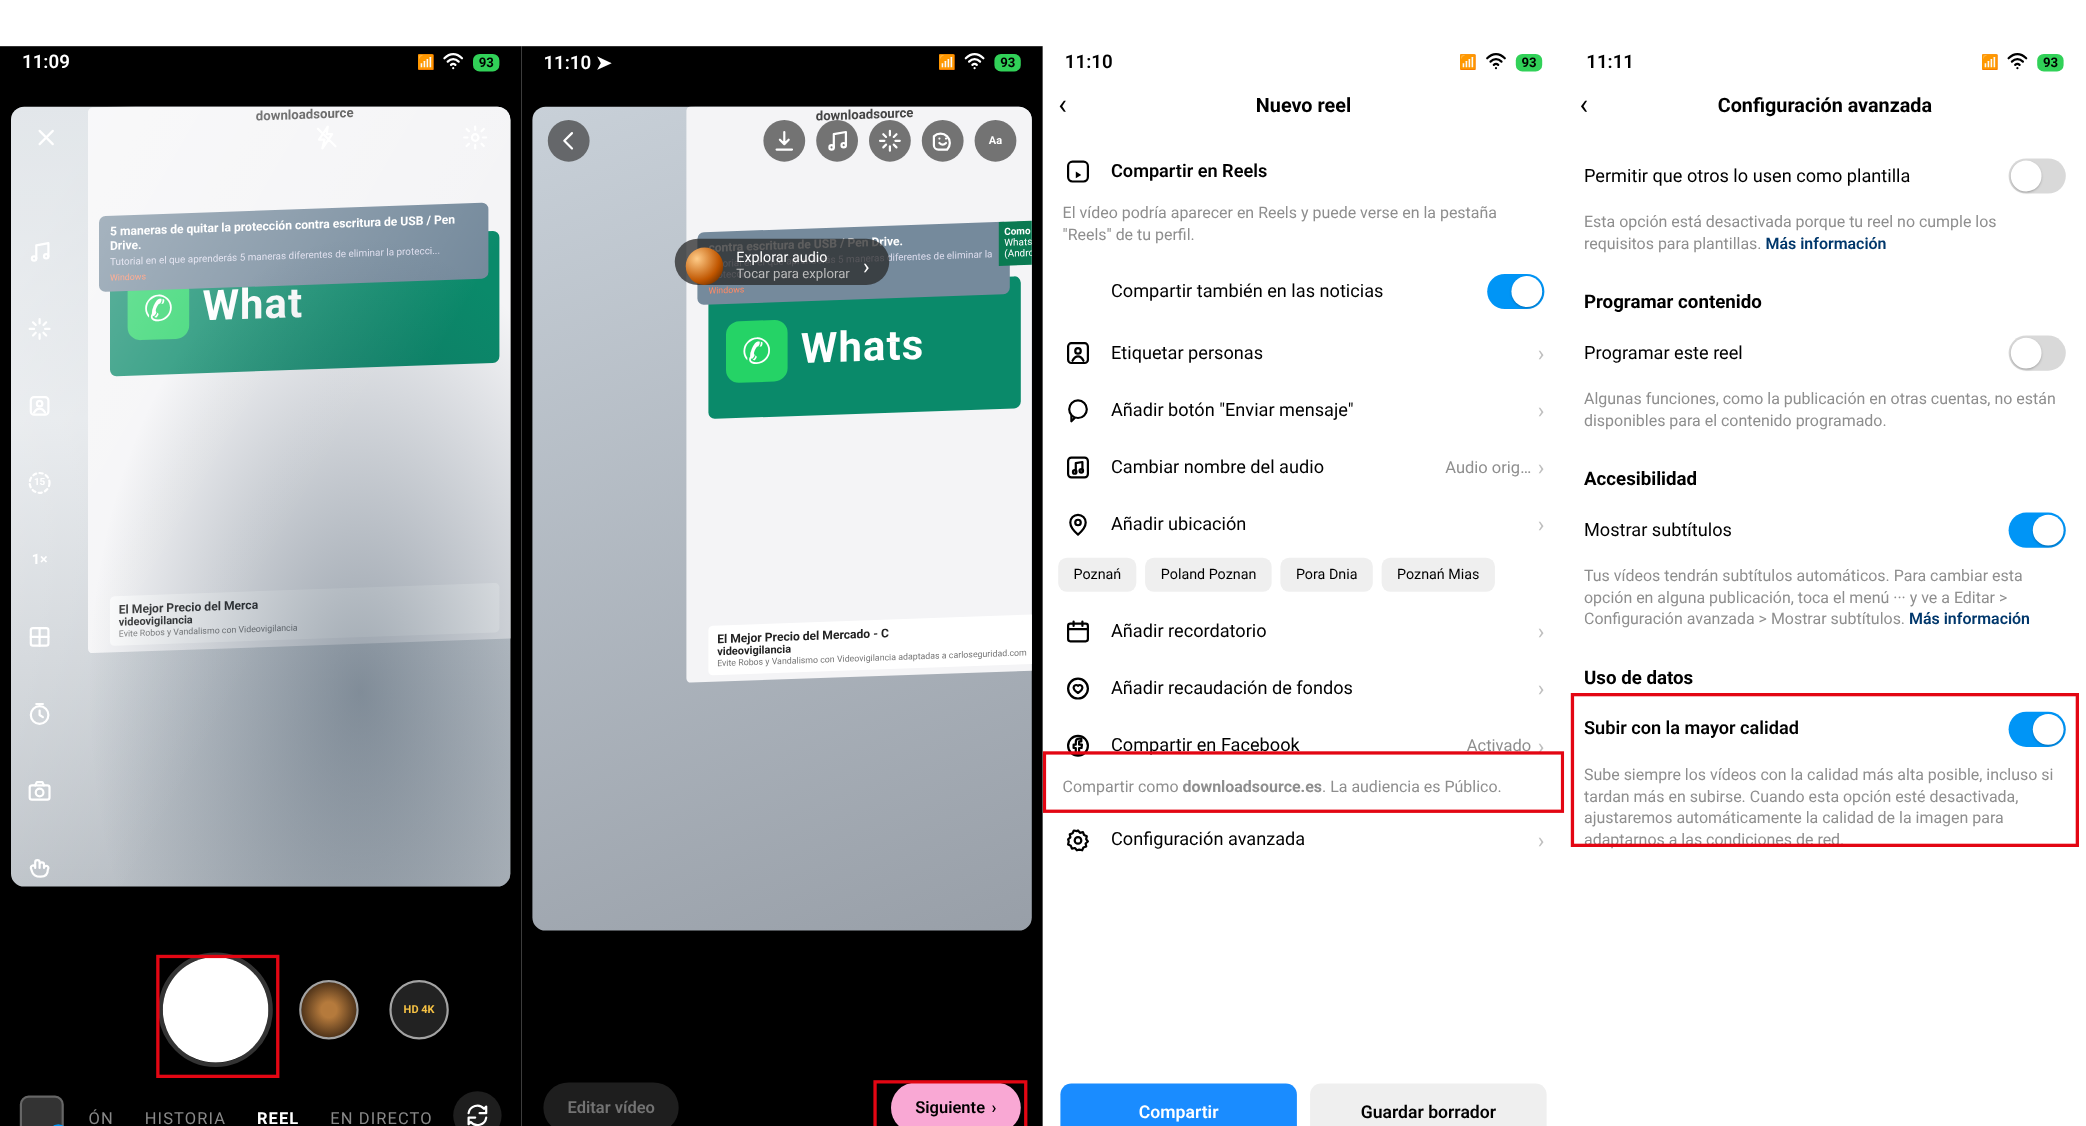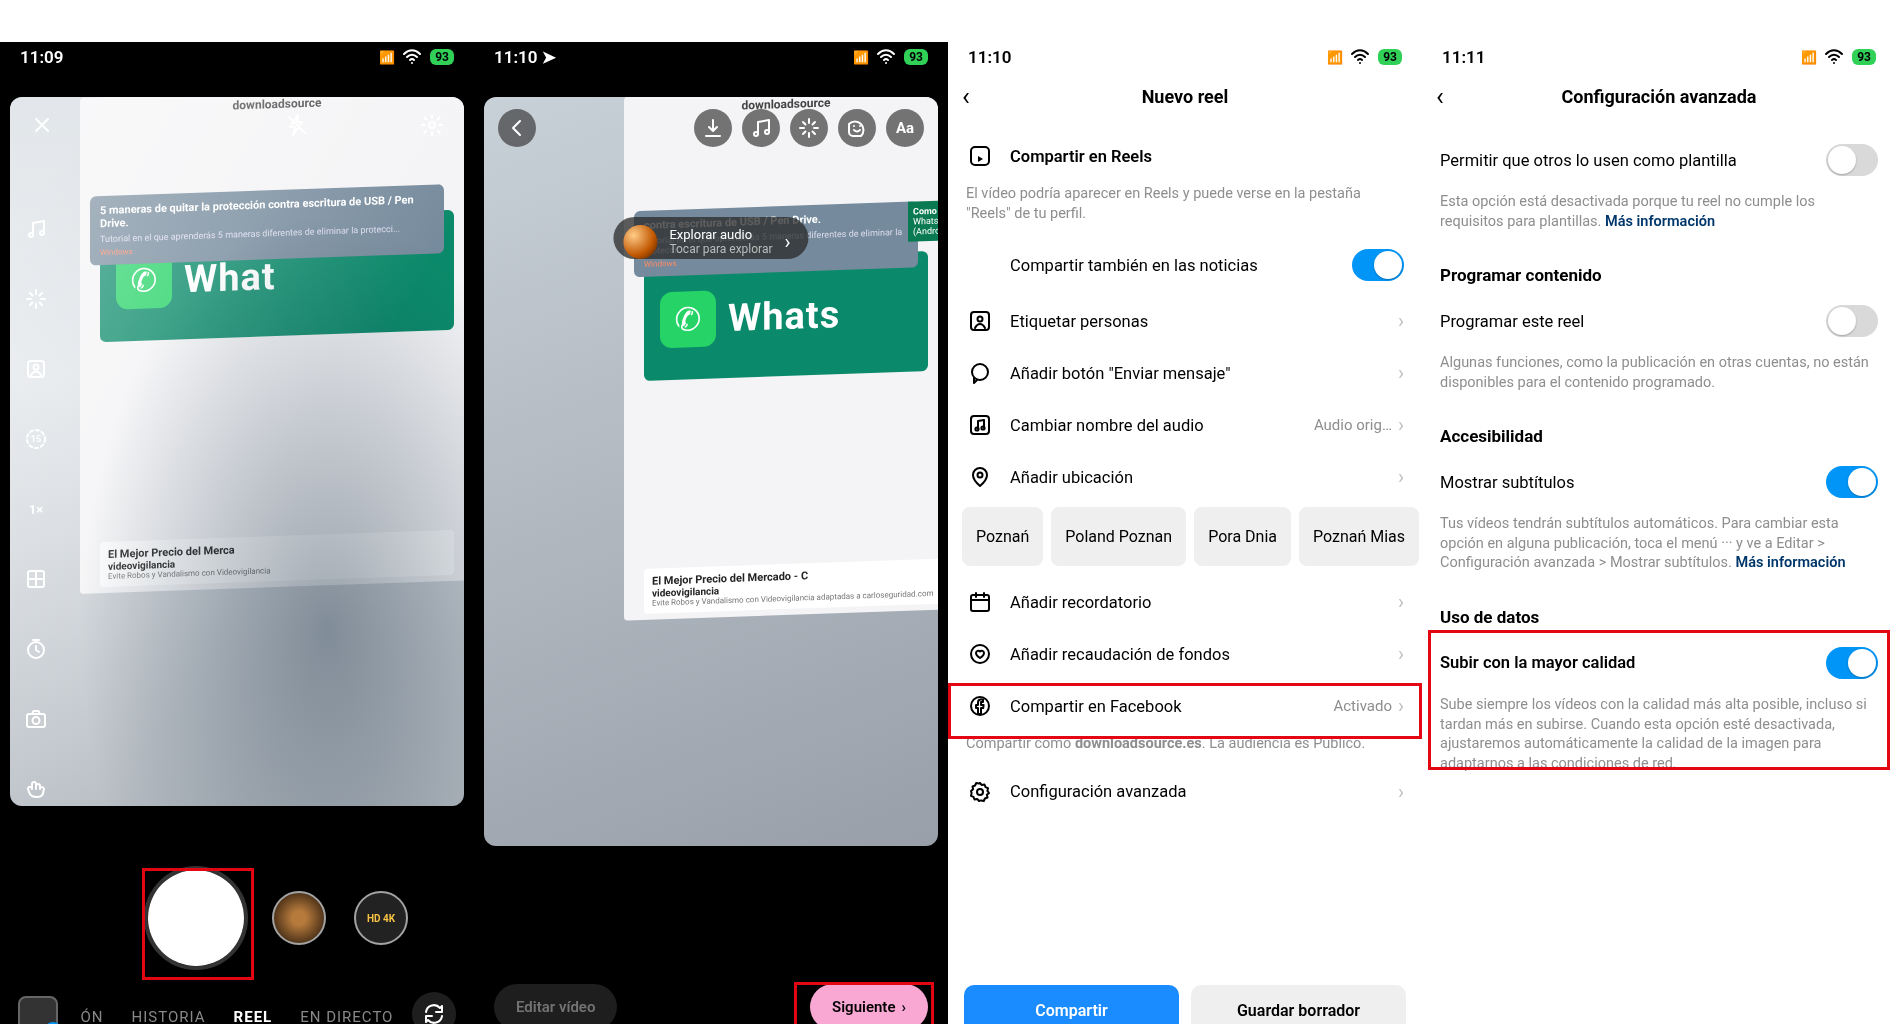--- a/index.html
+++ b/index.html
@@ -76,21 +76,21 @@
   .row .trail { color:#8e8e8e; font-size:15px; display:flex; align-items:center; gap:6px; }
   .chev { color:#bfbfbf; font-size:20px; }
   .desc { font-size:14.5px; color:#8e8e8e; padding:2px 18px 12px 18px; line-height:1.35; }
   .desc .link { color:#00376b; font-weight:600; }
   .section-title { font-size:17px; font-weight:700; padding:22px 18px 6px 18px; }
   .toggle { width:52px; height:32px; border-radius:16px; background:#d9d9d9; position:relative; flex-shrink:0; }
   .toggle::after { content:""; position:absolute; width:28px; height:28px; border-radius:50%; background:#fff; top:2px; left:2px; box-shadow:0 1px 2px rgba(0,0,0,0.25); transition:none; }
   .toggle.on { background:#0095f6; }
   .toggle.on::after { left:22px; }
   .chips { display:flex; gap:8px; padding:4px 14px 10px; overflow:hidden; }
-  .chip { background:#efefef; border-radius:8px; padding:20px 14px; font-size:16px; white-space:nowrap; }
+  .chip { background:#efefef; border-radius:8px; padding:8px 14px; font-size:13px; white-space:nowrap; }
   .footer-bar { position:absolute; bottom:30px; left:0; right:0; display:flex; gap:12px; padding:0 16px; }
   .footer-btn { flex:1; border:none; border-radius:10px; padding:16px 0; font-size:16px; font-weight:600; }
   .footer-btn.sec { background:#efefef; color:#000; }
   .footer-btn.pri { background:#1a8cff; color:#fff; }
   .home-ind { position:absolute; bottom:6px; left:50%; transform:translateX(-50%); width:140px; height:5px; border-radius:3px; background:#000; }
   .panel.dark .home-ind { background:#fff; }
 
   
   svg.ico { width:24px; height:24px; stroke:#fff; stroke-width:2; fill:none; stroke-linecap:round; stroke-linejoin:round; }
   .panel.light svg.ico { stroke:#000; }
@@ -301,21 +301,21 @@
           </div>
         <div class="back-circle">
             <svg class="ico" viewBox="0 0 24 24">
               <path d="M4 8a8 8 0 1112 12H8a4 4 0 01-4-4V8z"></path>
               <circle cx="9" cy="10" r="1" fill="#fff" stroke="none"></circle>
               <circle cx="15" cy="10" r="1" fill="#fff" stroke="none"></circle>
               <path d="M9 14c1 1 2 1.5 3 1.5s2-.5 3-1.5"></path>
             </svg>
           </div>
         <div class="back-circle">
-            <span style="font-size:15px; font-weight:700;">Aa</span>
+            <span style="font-size:10px; font-weight:700;">Aa</span>
           </div>
       </div>
     </div>
 
     <div class="explore-pill">
       <div class="thumb"></div>
       <div class="texts">
         <span>Explorar audio</span>
         <span class="sub">Tocar para explorar</span>
       </div>

